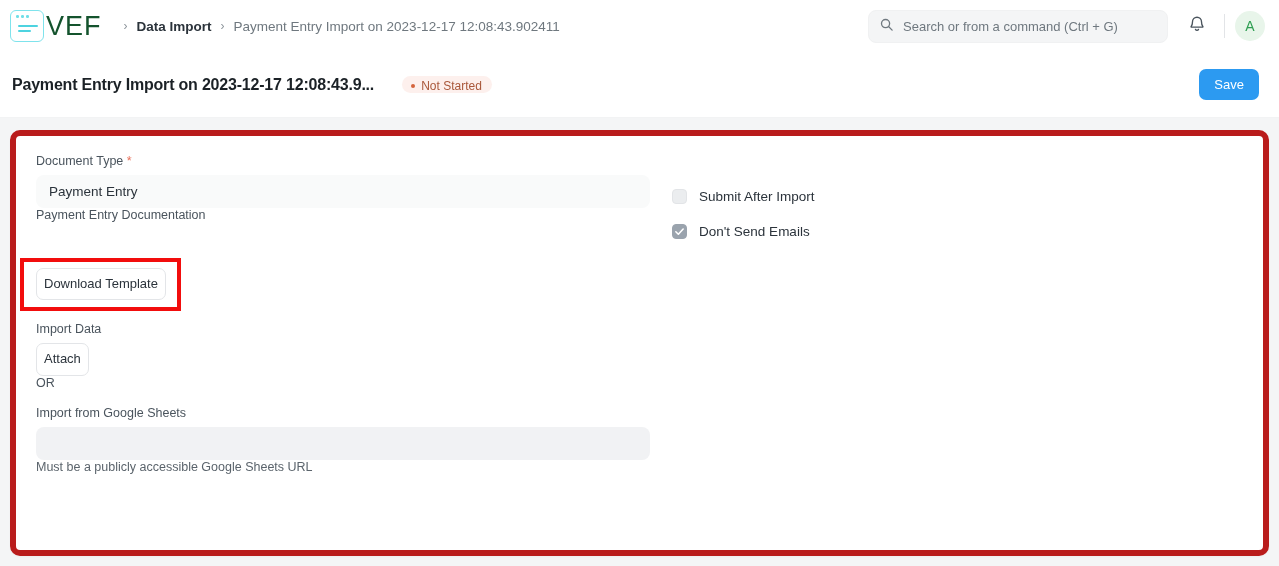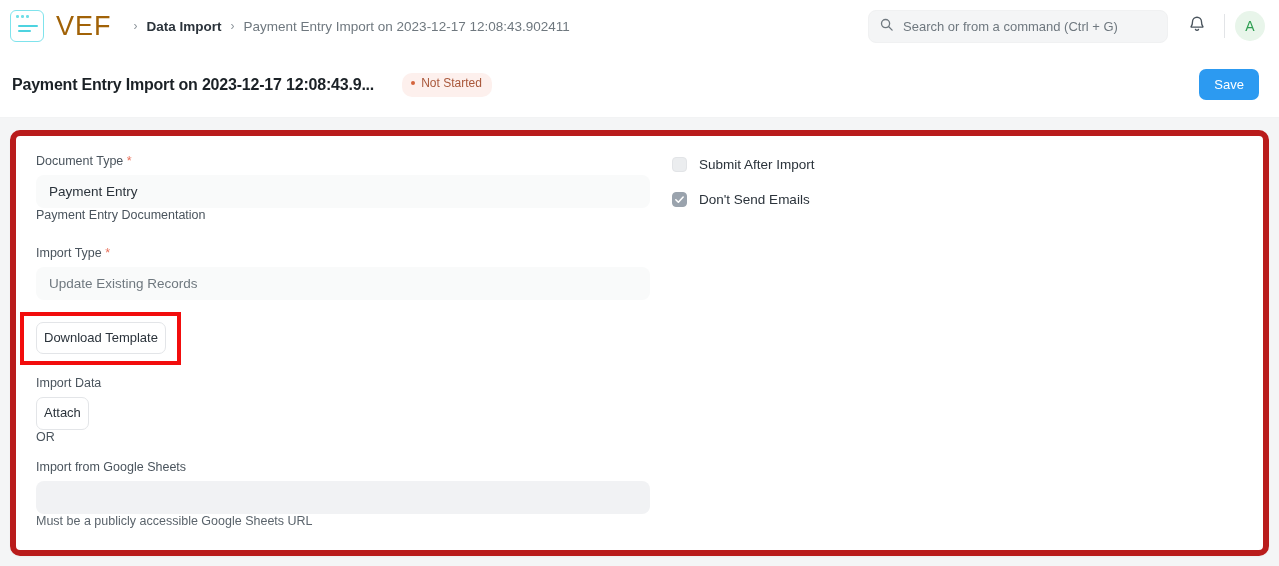--- a/index.html
+++ b/index.html
@@ -42,22 +42,22 @@
     position: absolute; left: 7px; height: 1.6px;
     background: #4dd3e0; border-radius: 2px;
   }
   .logo-mark .bar.b1 { top: 14px; width: 20px; }
   .logo-mark .bar.b2 { top: 19px; width: 13px; }
 
   .logo-text {
     font-size: 27px;
     font-weight: 400;
     letter-spacing: 1px;
-    color: #a16207;
-    margin-left: 12px;
+    color: #14532d;
+    margin-left: 2px;
     line-height: 1;
     font-family: "Liberation Sans", sans-serif;
   }
 
   .breadcrumb {
     display: flex; align-items: center;
     margin-left: 22px;
     font-size: 13.5px;
     gap: 9px;
   }
@@ -118,21 +118,21 @@
     max-width: 500px;
     white-space: nowrap;
     overflow: hidden;
   }
   .status-badge {
     margin-left: 28px;
     background: #fdf0ed;
     color: #a9573a;
     font-size: 12px;
     border-radius: 10px;
-    padding: 4px 10px 8px 9px;
+    padding: 4px 10px 1px 9px;
     display: inline-flex;
     align-items: center;
     gap: 6px;
     line-height: 1;
   }
   .status-badge .dot {
     width: 4px; height: 4px; border-radius: 50%;
     background: #d4643c; display: block;
   }
   .save-btn {
@@ -153,21 +153,21 @@
   .card {
     background: #ffffff;
     border: 6px solid #b91c1c;
     border-radius: 10px;
     height: 426px;
     display: flex;
     padding: 18px 20px;
     box-shadow: 0 1px 2px rgba(17,24,39,0.03);
   }
   .col-left { width: 614px; flex: 0 0 auto; }
-  .col-right { flex: 1 1 auto; padding-left: 22px; padding-top: 3px; }
+  .col-right { flex: 1 1 auto; padding-left: 22px; padding-top: 3px; margin-top: 32px; }
 
   .field { margin-bottom: 0; }
   .field-label {
     font-size: 12.5px;
     color: #4a545d;
     margin-bottom: 7px;
     display: block;
   }
   .req { color: #e8705a; font-size: 12.5px; }
 
@@ -319,29 +319,20 @@
         </label>
         <div class="input-ro">
           <span>Payment Entry</span>
         </div>
       </div>
 
       <div class="helper">Payment Entry Documentation</div>
 
       <div class="spacer-24"></div>
 
-      <div class="field">
-        <label class="field-label">
-          <span>Import Type</span>
-          <span class="req">*</span>
-        </label>
-        <div class="input-ro muted">
-          <span>Update Existing Records</span>
-        </div>
-      </div>
 
       <div class="annot">
         <button class="ghost-btn">Download Template</button>
       </div>
 
       <div class="spacer-22"></div>
 
       <div class="field">
         <label class="field-label">Import Data</label>
         <button class="ghost-btn">Attach</button>

